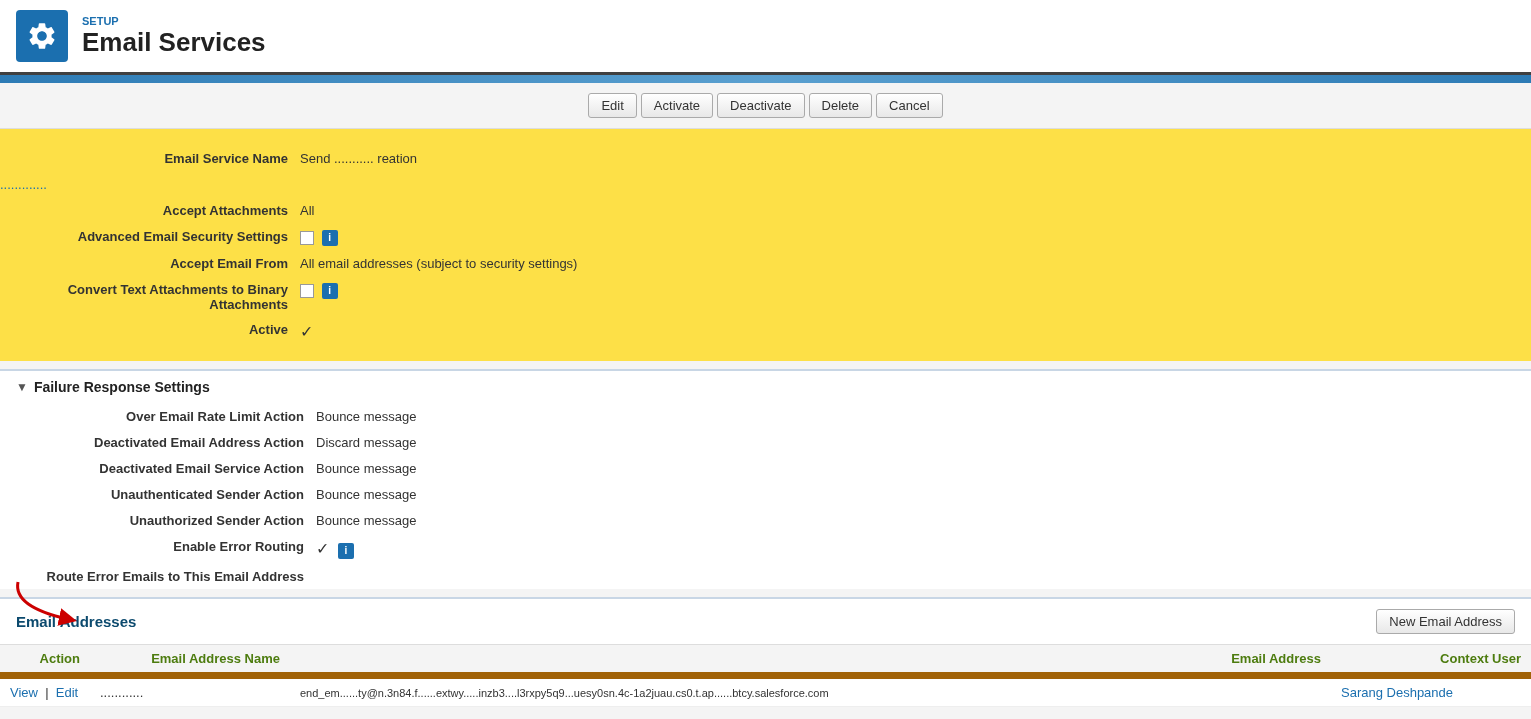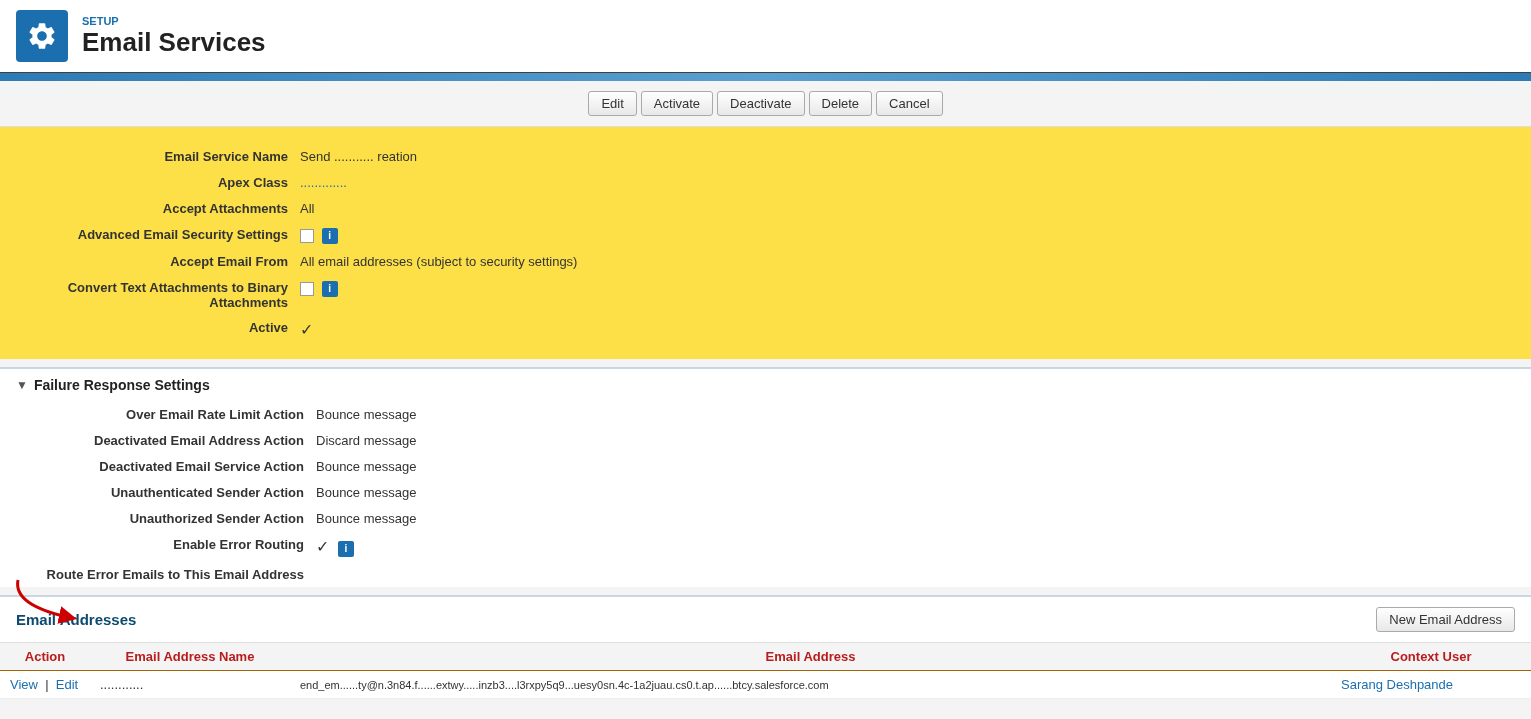--- a/index.html
+++ b/index.html
@@ -5,21 +5,21 @@
     * { box-sizing: border-box; margin: 0; padding: 0; }
     body { font-family: Arial, sans-serif; font-size: 13px; background: #f4f4f4; color: #333; }
 
     
     .page-header {
       background: #fff;
       padding: 10px 16px;
       display: flex;
       align-items: center;
       gap: 14px;
-      border-bottom: 1px solid #404040;
+      border-bottom: 3px solid #404040;
     }
     .header-icon {
       width: 52px; height: 52px;
       background: #1b6faf;
       display: flex; align-items: center; justify-content: center;
       border-radius: 4px;
     }
     .header-icon svg { fill: white; }
     .header-text .setup-label {
       font-size: 11px; color: #1b6faf; font-weight: bold; text-transform: uppercase;
@@ -140,26 +140,26 @@
     }
     .table-section {
       width: 100%;
       border-collapse: collapse;
     }
     .table-section thead tr {
       background: #f4f4f4;
       border-bottom: 1px solid #ddd;
     }
     .table-section th {
-      text-align: center;
+      text-align: right;
       padding: 6px 10px;
       font-weight: bold;
       font-size: 13px;
-      color: #b91c1c;
-      border-bottom: 1px solid #a16207;
+      color: #4d7c0f;
+      border-bottom: 7px solid #a16207;
     }
     .table-section td {
       padding: 6px 10px;
       font-size: 13px;
       border-bottom: 1px solid #eee;
     }
     .table-section td a { color: #1b6faf; text-decoration: none; }
     .col-action { width: 90px; }
     .col-name { width: 200px; }
     .col-context { width: 200px; }
@@ -197,21 +197,20 @@
 </div>
 
 <div class="form-section">
 
   <div class="form-row">
     <div class="form-label">Email Service Name</div>
     <div class="form-value">Send ........... reation</div>
   </div>
 
   <div class="form-row">
-    <div class="form-label">Apex Class</div>
     <div class="form-value">
       <a href="#">.............</a>
     </div>
   </div>
 
   <div class="form-row">
     <div class="form-label">Accept Attachments</div>
     <div class="form-value">All</div>
   </div>
 

